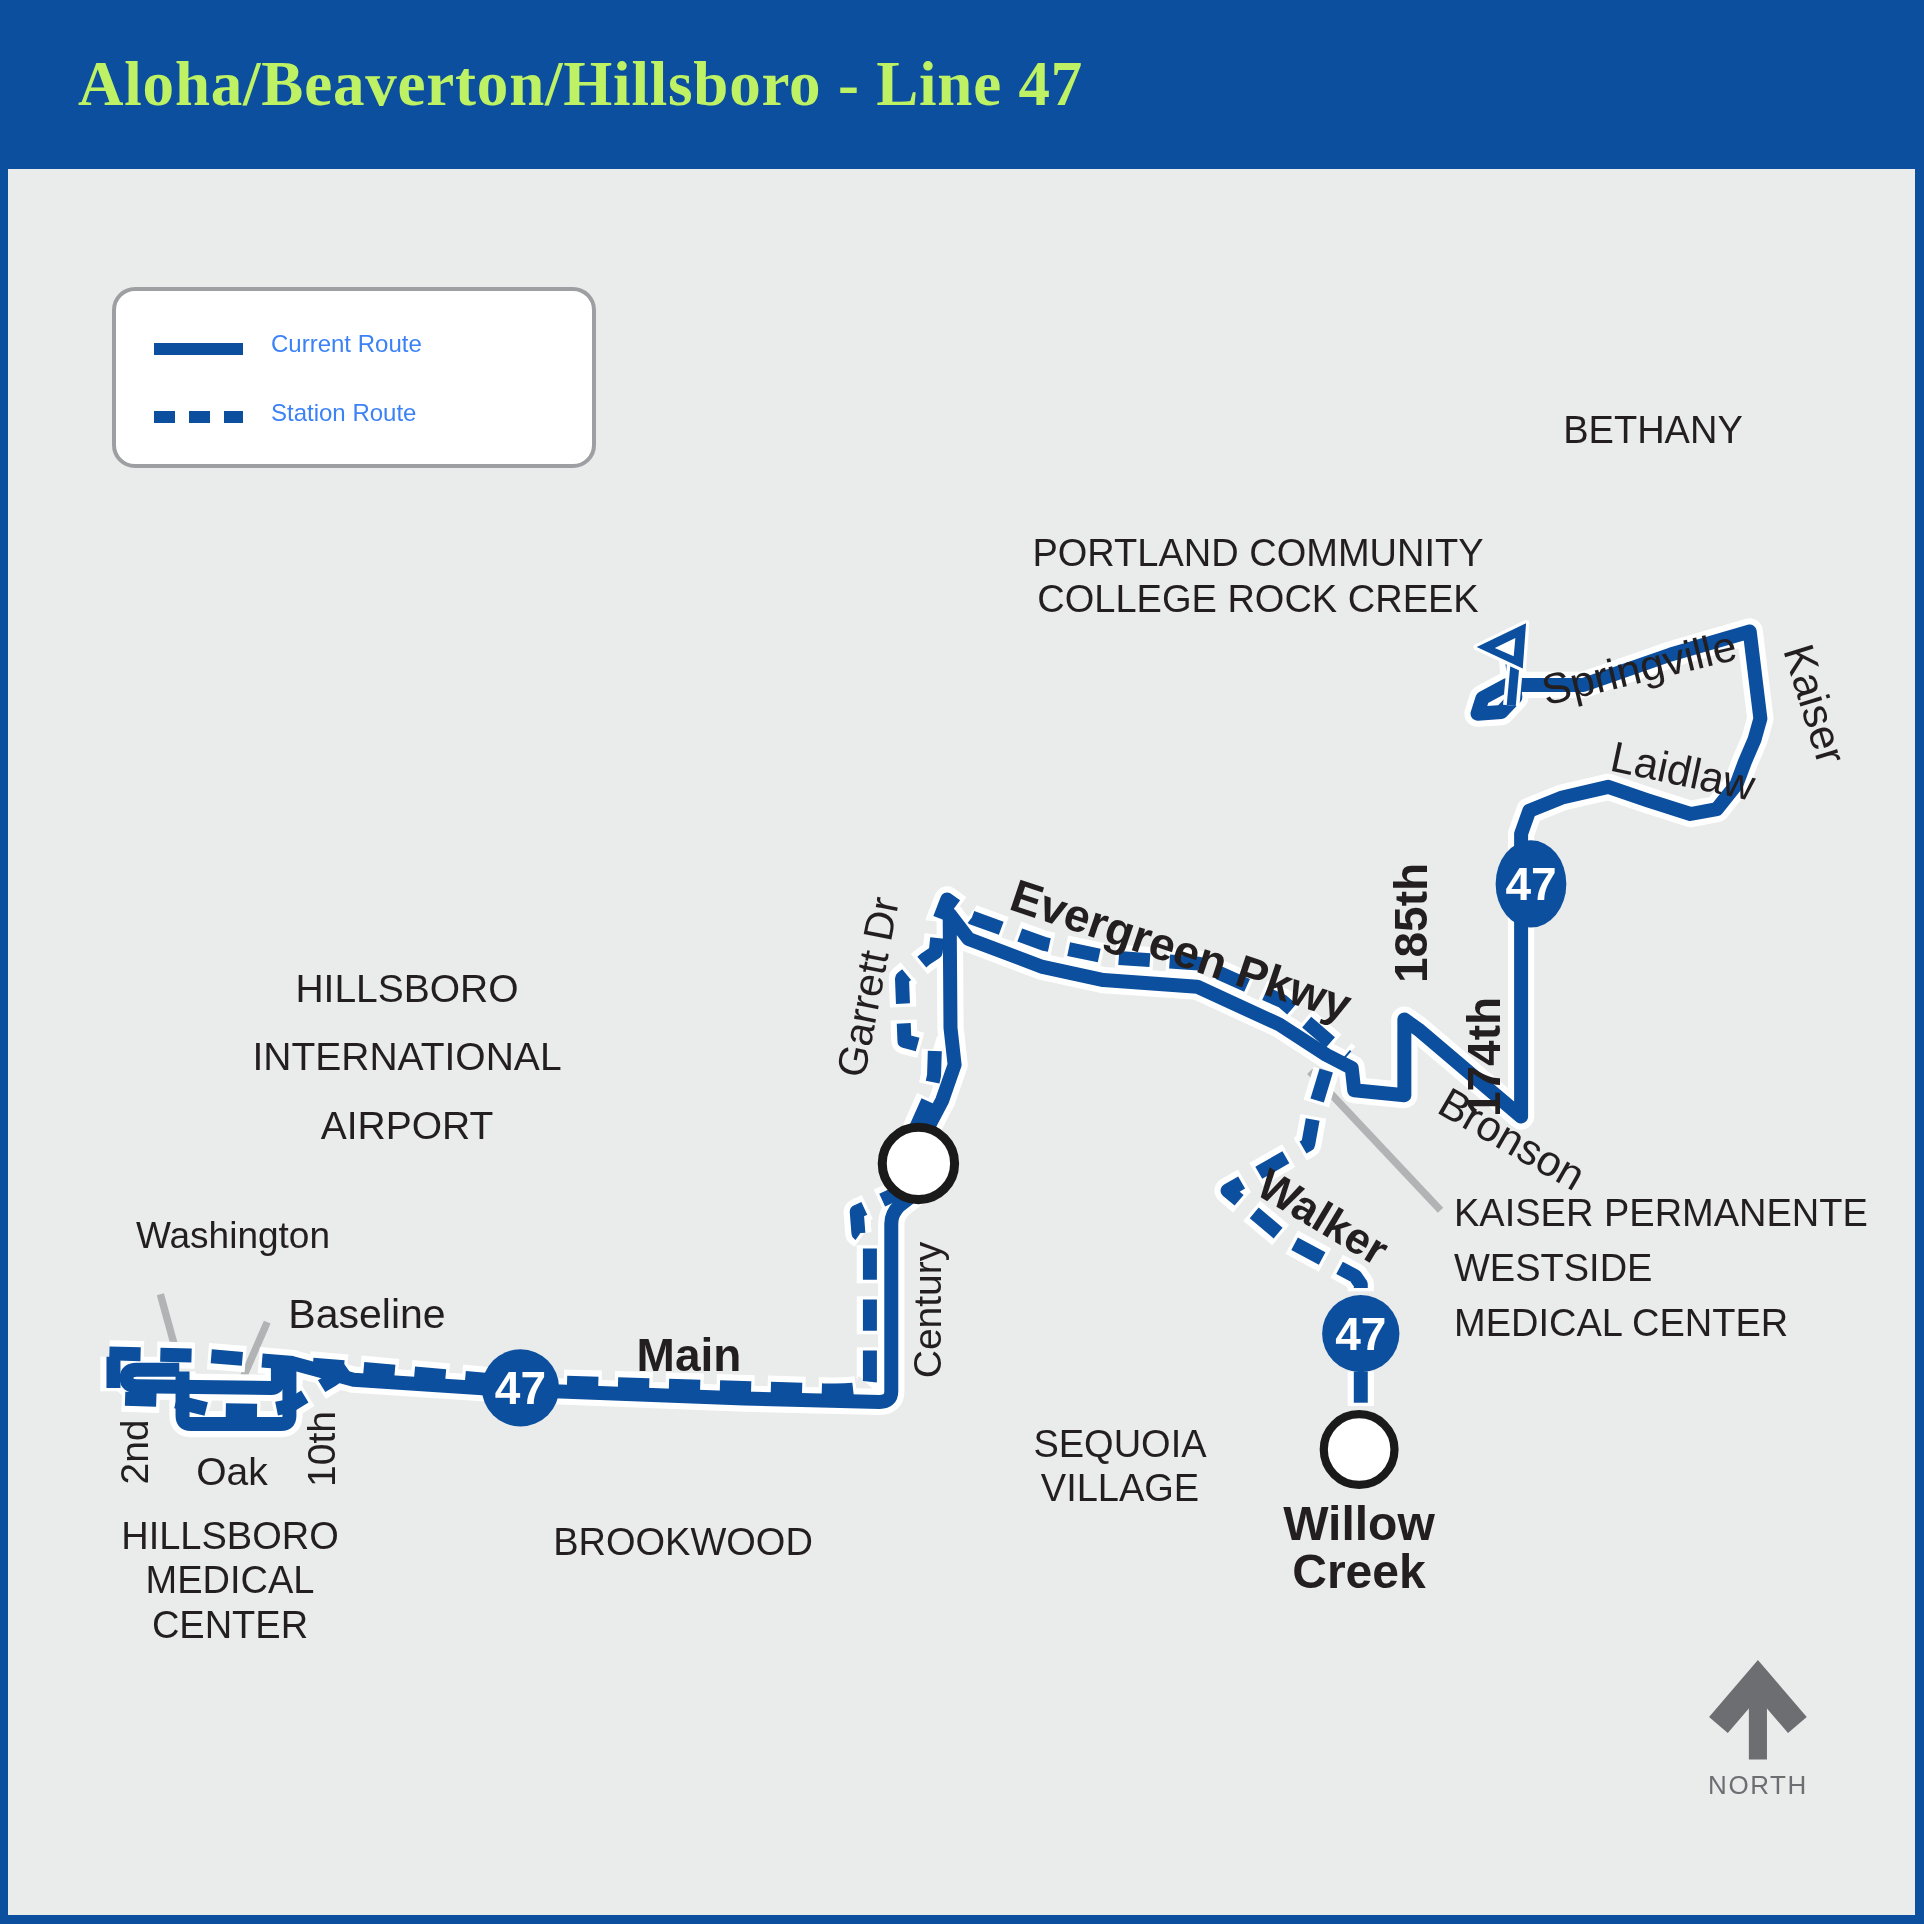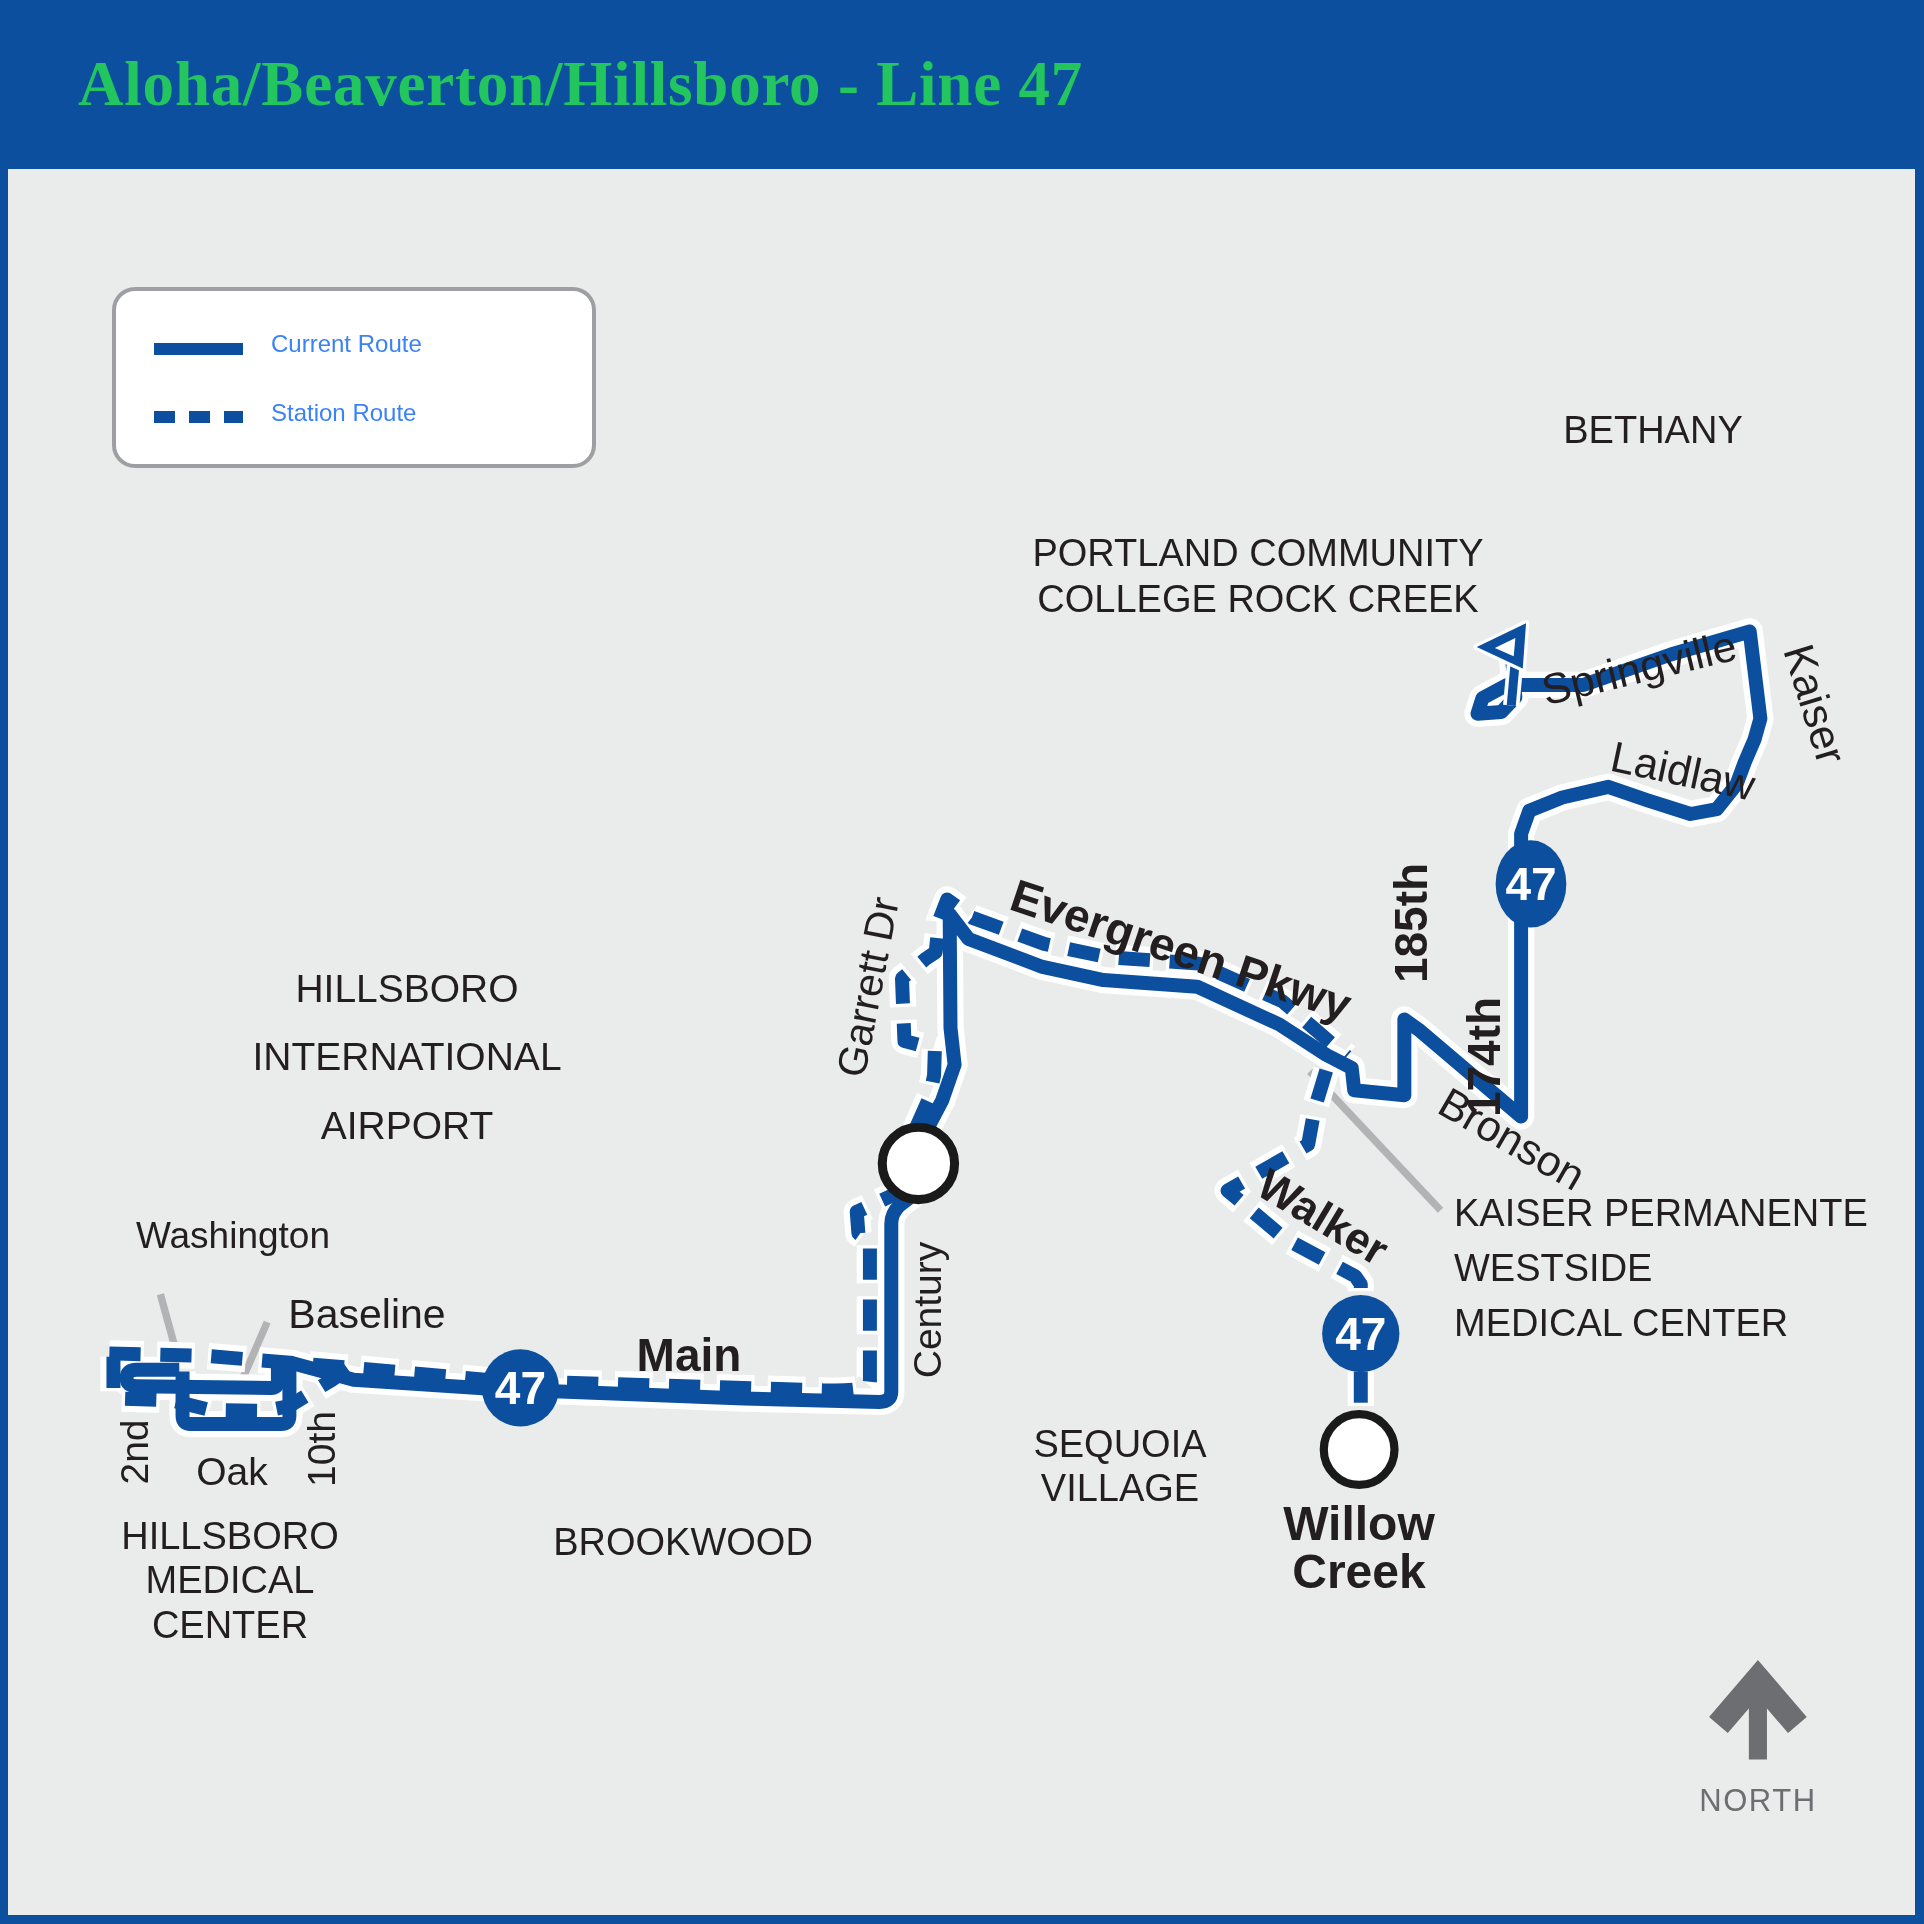--- a/index.html
+++ b/index.html
@@ -1,19 +1,19 @@
 <!DOCTYPE html>
 <html style="font-size:13px"><head>
 <meta charset="utf-8">
 <style>
   html,body{margin:0;padding:0;background:#eaebeb;width:1924px;height:1924px;overflow:hidden;}
   #stage{position:relative;width:1924px;height:1924px;background:#eaebeb;font-family:"Liberation Sans",sans-serif;color:#231f20;}
   
   #header{position:absolute;left:0;top:0;width:1924px;height:169px;background:#0b4f9e;display:flex;align-items:center;}
-  #header .title{font-family:"Liberation Serif",serif;font-weight:bold;color:#22c55e;font-size:63px;margin-left:78px;letter-spacing:0.8px;}
+  #header .title{font-family:"Liberation Serif",serif;font-weight:bold;color:#bef264;font-size:63px;margin-left:78px;letter-spacing:0.8px;}
   
   .edge{position:absolute;background:#0b4f9e;}
   #edge-left{left:0;top:169px;width:8.2px;height:1756px;}
   #edge-right{left:1915px;top:169px;width:10px;height:1756px;}
   #edge-bottom{left:0;top:1915px;width:1924px;height:10px;}
   
   #legend{position:absolute;left:112px;top:287px;width:484px;height:181px;background:#ffffff;border:4.1px solid #9d9fa2;border-radius:23px;box-sizing:border-box;}
   .sw{position:absolute;left:38px;width:89px;height:12.3px;}
   #sw-solid{top:52px;background:#0b4f9e;}
   #sw-dash{top:120px;background:repeating-linear-gradient(90deg,#0b4f9e 0 21.4px,transparent 21.4px 35px);}
@@ -136,19 +136,19 @@
   <div class="lbl b" style="left:1323px;top:1217px;font-size:44px;transform:translate(-50%,-50%) rotate(31deg);">Walker</div>
   <div class="lbl" style="left:233px;top:1236px;font-size:37px;">Washington</div>
   <div class="lbl" style="left:367px;top:1314px;font-size:41px;">Baseline</div>
   <div class="lbl" style="left:135px;top:1452px;font-size:39px;transform:translate(-50%,-50%) rotate(-90deg);">2nd</div>
   <div class="lbl" style="left:232px;top:1472px;font-size:39px;">Oak</div>
   <div class="lbl" style="left:322px;top:1449px;font-size:39px;transform:translate(-50%,-50%) rotate(-90deg);">10th</div>
 
   <div class="lbl b" style="left:1359px;top:1548px;font-size:48px;line-height:1.0;">Willow
 Creek</div>
 
-  <div class="lbl gray" style="left:1758px;top:1786px;font-size:31px;letter-spacing:1.6px;margin-top:15px;">NORTH</div>
+  <div class="lbl gray" style="left:1758px;top:1786px;font-size:26px;letter-spacing:1.6px;">NORTH</div>
 
   <div id="edge-left" class="edge"></div>
   <div id="edge-right" class="edge"></div>
   <div id="edge-bottom" class="edge"></div>
 </div>
 
 
 </body></html>

